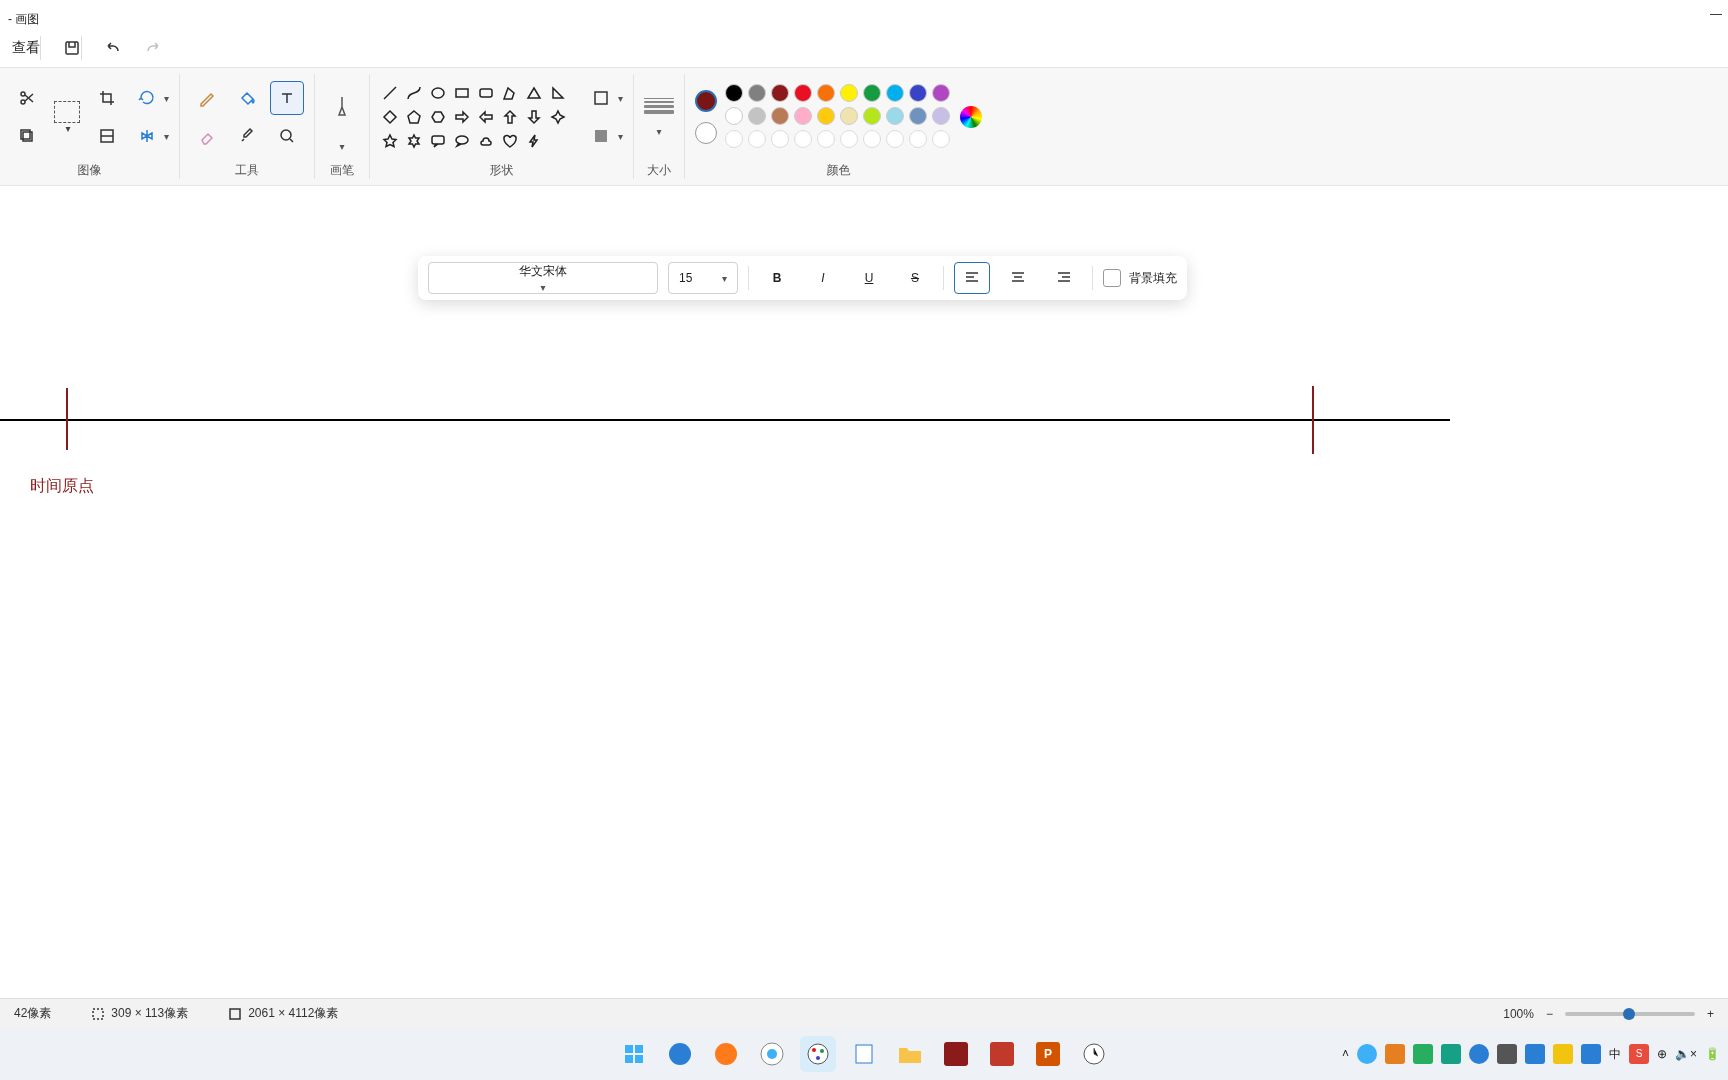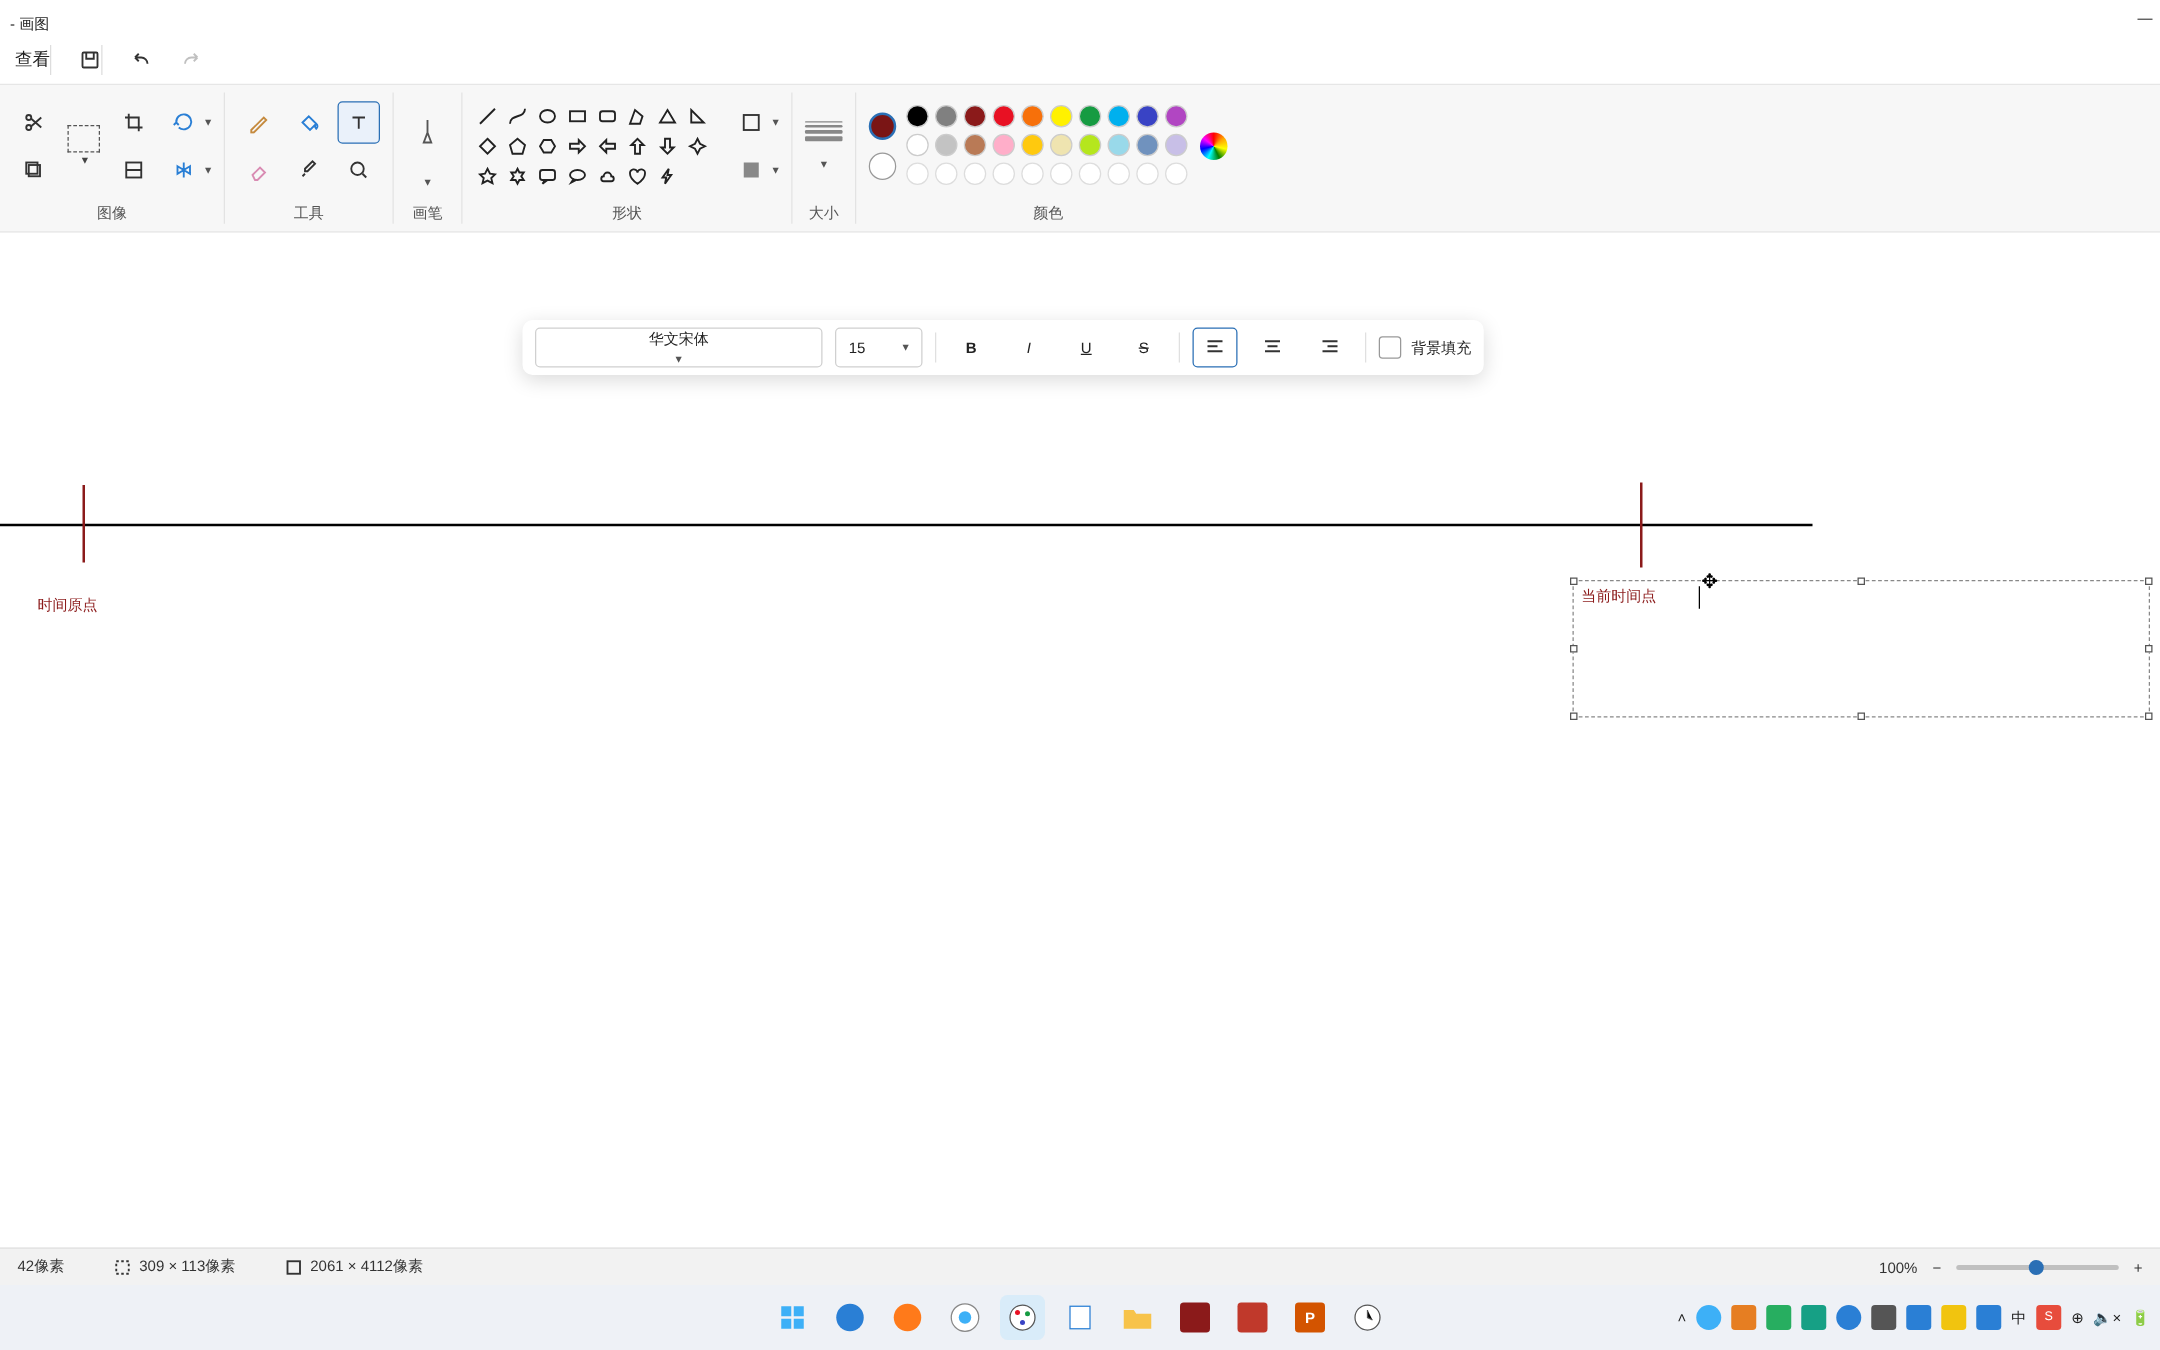--- a/index.html
+++ b/index.html
@@ -59,21 +59,21 @@
 .dd.size { width: 70px; justify-content: space-between; }
 .tt-btn { width: 36px; height: 32px; display: flex; align-items: center; justify-content: center; border-radius: 4px; }
 .tt-btn.sel { border: 1.5px solid #2a6fb5; }
 .tt-sep { width: 1px; height: 24px; background: #e0e0e0; }
 .chk { width: 18px; height: 18px; border: 1.5px solid #999; border-radius: 3px; margin-right: 8px; }
 
 
 .canvas { position: absolute; top: 236px; left: 0; right: 0; bottom: 118px; background: #fff; }
 .timeline { position: absolute; left: 0; top: 183px; width: 1450px; height: 2px; background: #000; }
 .tick { position: absolute; width: 2px; background: #8b1a1a; }
-.lbl { position: absolute; color: #8b1a1a; font-size: 12px; font-family: "STSong","SimSun",serif; }
+.lbl { position: absolute; color: #8b1a1a; font-size: 16px; font-family: "STSong","SimSun",serif; }
 .textbox { position: absolute; border: 1px dashed #888; background: transparent; }
 .handle { position: absolute; width: 6px; height: 6px; border: 1px solid #555; background: #fff; }
 .move-cursor { position: absolute; font-size: 16px; color: #000; }
 
 
 .status { position: absolute; bottom: 52px; left: 0; right: 0; height: 30px; background: #f2f2f2; border-top: 1px solid #e0e0e0; display: flex; align-items: center; padding: 0 14px; font-size: 12px; color: #333; }
 .status .blk { display: flex; align-items: center; gap: 6px; margin-right: 40px; }
 .status .right { margin-left: auto; display: flex; align-items: center; gap: 12px; }
 .slider { width: 130px; height: 4px; background: #c0c0c0; border-radius: 2px; position: relative; }
 .slider::after { content: ""; position: absolute; width: 12px; height: 12px; border-radius: 50%; background: #2a6fb5; top: -4px; left: 58px; }
@@ -437,33 +437,20 @@
     <div class="group-label">颜色</div>
   </div>
 </div>
 
 <div class="canvas">
   <div class="timeline"></div>
   <div class="tick" style="left:66px;top:152px;height:62px"></div>
   <div class="tick" style="left:1312px;top:150px;height:68px"></div>
   <div class="lbl" style="left:30px;top:240px">时间原点</div>
 
-  <div class="textbox" style="left:1258px;top:228px;width:462px;height:110px">
-    <span class="lbl" style="left:6px;top:4px;position:absolute">当前时间点</span>
-    <span style="position:absolute;left:100px;top:4px;width:1px;height:18px;background:#000"></span>
-    <div class="handle" style="left:-3px;top:-3px"></div>
-    <div class="handle" style="left:50%;top:-3px;margin-left:-3px"></div>
-    <div class="handle" style="right:-3px;top:-3px"></div>
-    <div class="handle" style="left:-3px;top:50%;margin-top:-3px"></div>
-    <div class="handle" style="right:-3px;top:50%;margin-top:-3px"></div>
-    <div class="handle" style="left:-3px;bottom:-3px"></div>
-    <div class="handle" style="left:50%;bottom:-3px;margin-left:-3px"></div>
-    <div class="handle" style="right:-3px;bottom:-3px"></div>
-    <div class="move-cursor" style="left:102px;top:-10px">✥</div>
-  </div>
 </div>
 
 <div class="text-tb">
   <div class="dd font">
       <span>华文宋体</span>
       <span class="chev">▾</span>
     </div>
   <div class="dd size">
       <span>15</span>
       <span class="chev">▾</span>

